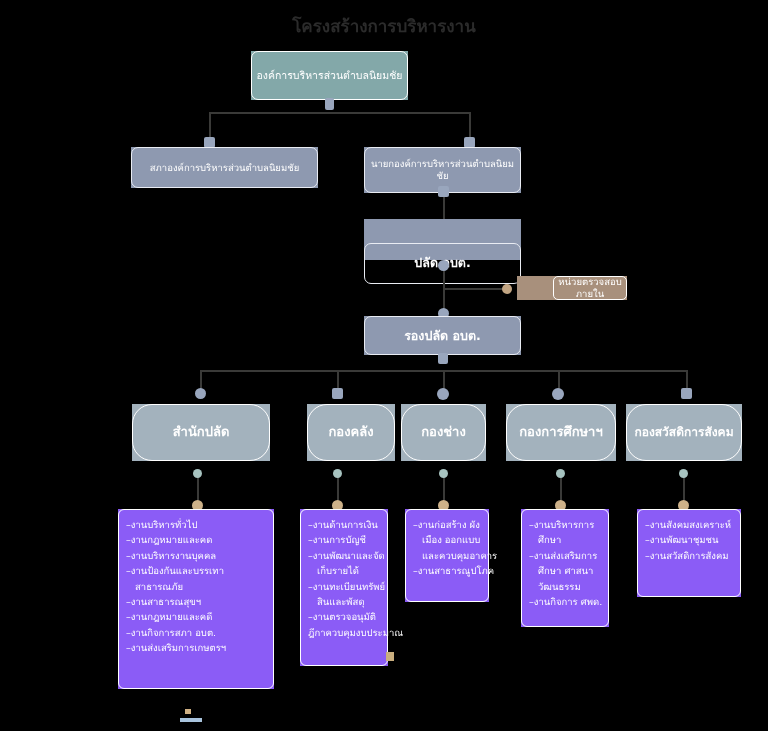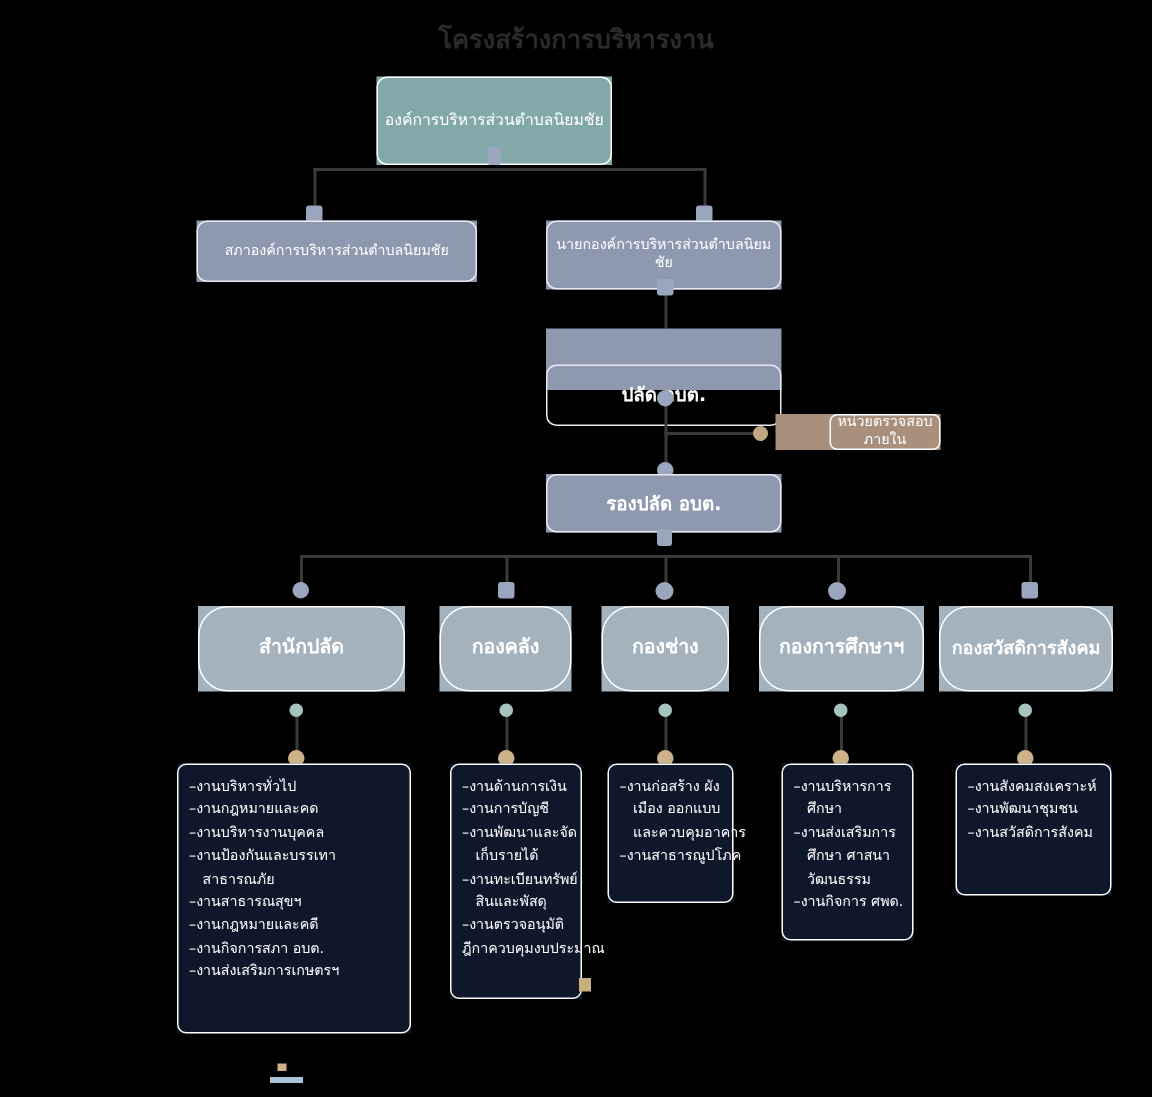--- a/index.html
+++ b/index.html
@@ -73,21 +73,21 @@
   .node.slate > .inner { border-color: #ffffff; border-radius: 20px; }
 
   
   .node.tan { background: #a8907c; padding-left: 36px; }
   .node.tan > .inner { border-color: #ffffff; border-radius: 5px; }
 
   
   .detail-box {
     position: absolute;
     box-sizing: border-box;
-    background: #0f172a;
+    background: #8b5cf6;
   }
   .detail-box > .inner {
     box-sizing: border-box;
     width: 100%;
     height: 100%;
     border: 1px solid #ffffff;
     border-radius: 6px;
     padding: 7px 5px 7px 7px;
     display: flex;
     flex-direction: column;
@@ -130,21 +130,21 @@
     position: absolute;
   }
 </style>
 </head>
 <body>
 
 <div id="canvas">
 
   <div class="chart-title">โครงสร้างการบริหารงาน</div>
 
-  <div class="node teal" style="left:251px; top:51px; width:157px; height:59px;">
+  <div class="node teal" style="left:251px; top:51px; width:157px; height:49px;">
     <div class="inner" style="font-size:10.5px;">
       <span>องค์การบริหารส่วนตำบลนิยมชัย</span>
     </div>
   </div>
 
   <div class="dot blue sq" style="left:325px; top:98px; width:9px; height:12px;"></div>
 
   <div class="hline" style="left:209px; top:112px; width:262px;"></div>
   <div class="vline" style="left:209px; top:112px; height:28px;"></div>
   <div class="vline" style="left:469px; top:112px; height:28px;"></div>
@@ -205,21 +205,21 @@
   <div class="dot blue" style="left:437px; top:388px; width:12px; height:12px;"></div>
   <div class="dot blue" style="left:552px; top:388px; width:12px; height:12px;"></div>
   <div class="dot blue sq" style="left:681px; top:388px; width:11px; height:11px;"></div>
 
   <div class="node slate" style="left:132px; top:404px; width:138px; height:57px;">
     <div class="inner" style="font-size:13px; font-weight:bold;">
       <span>สำนักปลัด</span>
     </div>
   </div>
 
-  <div class="node slate" style="left:293px; top:404px; width:88px; height:57px;">
+  <div class="node slate" style="left:307px; top:404px; width:88px; height:57px;">
     <div class="inner" style="font-size:13px; font-weight:bold;">
       <span>กองคลัง</span>
     </div>
   </div>
 
   <div class="node slate" style="left:401px; top:404px; width:85px; height:57px;">
     <div class="inner" style="font-size:13px; font-weight:bold;">
       <span>กองช่าง</span>
     </div>
   </div>

